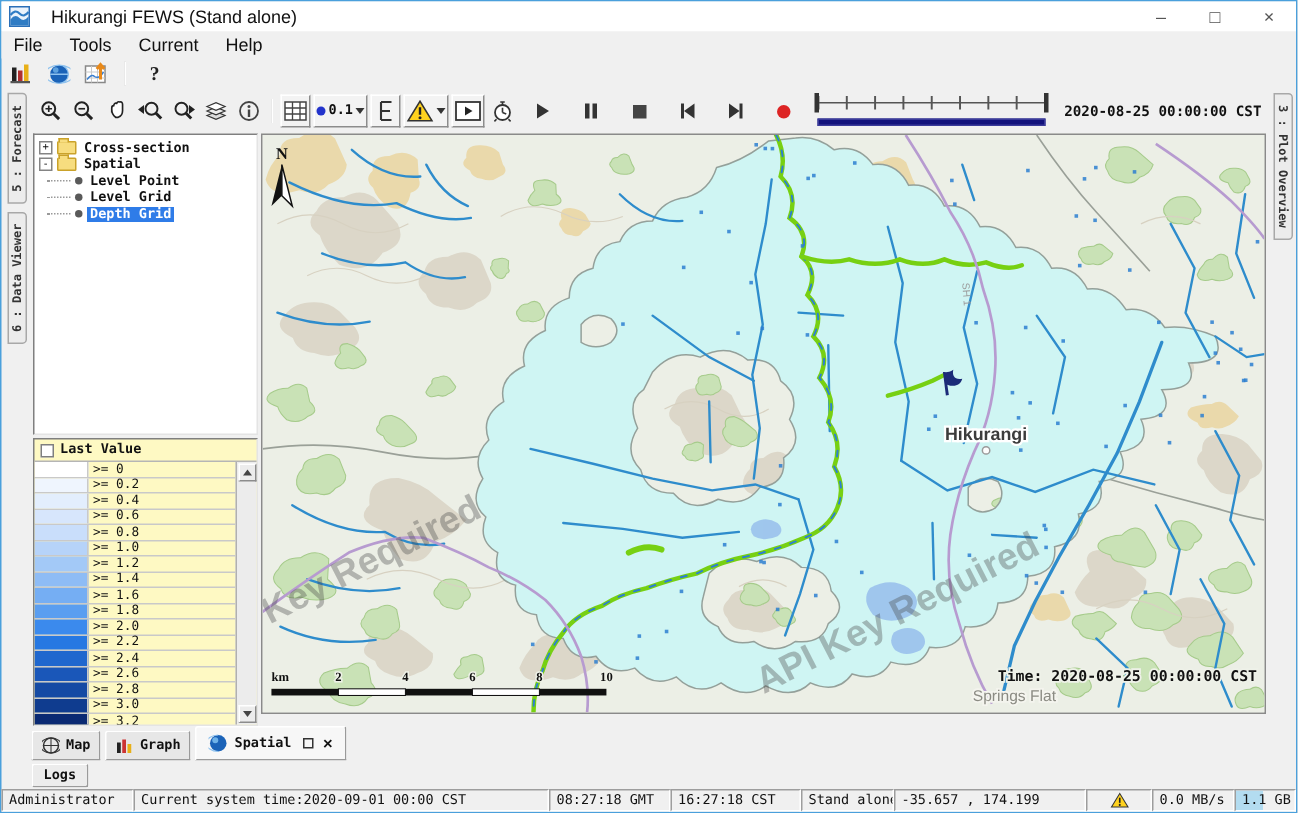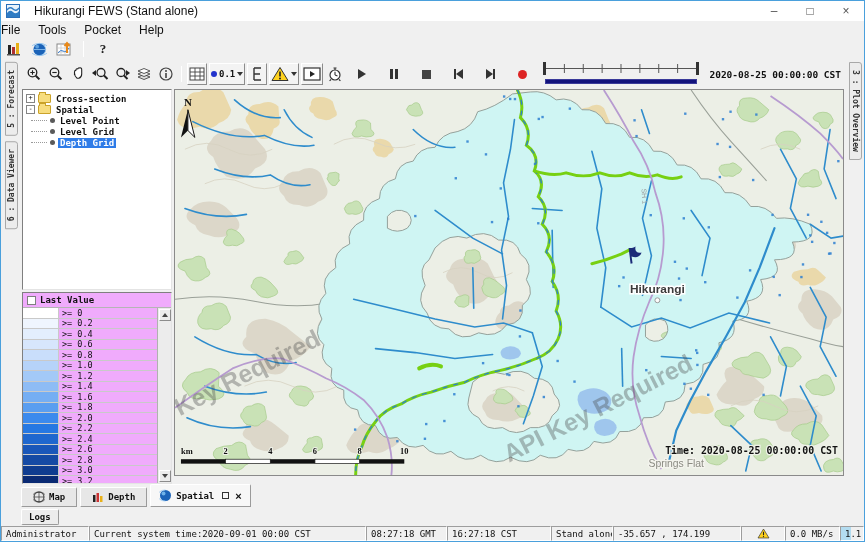--- a/index.html
+++ b/index.html
@@ -6,21 +6,21 @@
   *{box-sizing:border-box;}
   .window{width:865px;height:542px;border:1px solid #4aa0dc;background:#f0f0f0;
     display:flex;flex-direction:column;font-family:"Liberation Sans",sans-serif;position:relative;}
   
   .titlebar{height:20px;background:#ffffff;display:flex;align-items:center;padding-left:5px;gap:14px;flex:none;}
   .app-icon{width:14px;height:14px;flex:none;}
   .title{font-size:12px;color:#111;}
   .winctrl{margin-left:auto;display:flex;height:100%;}
   .wbtn{width:36px;height:100%;display:flex;align-items:center;justify-content:center;font-size:12px;color:#555;}
   
-  .menubar{height:18px;display:flex;align-items:center;padding-left:0;gap:18px;font-size:12px;color:#111;flex:none;background:#f0f0f0;}
+  .menubar{height:18px;display:flex;align-items:center;padding-left:8px;gap:18px;font-size:12px;color:#111;flex:none;background:#f0f0f0;}
   .menu-item{cursor:default;}
   
   .toolbar1{height:20px;display:flex;align-items:center;padding-left:4px;gap:7px;flex:none;}
   .t1icon{width:18px;height:18px;display:flex;align-items:center;justify-content:center;}
   .tsep{width:1px;height:16px;background:#b5b5b5;border-right:1px solid #fff;margin:0 3px;}
   .help-q{font:bold 13px "Liberation Serif",serif;color:#222;}
   
   .main{flex:1;display:flex;min-height:0;}
   .lstrip{width:20px;flex:none;display:flex;flex-direction:column;align-items:center;gap:5px;padding-top:3px;}
   .rstrip{width:18px;flex:none;display:flex;flex-direction:column;align-items:center;padding-top:3px;}
@@ -62,39 +62,39 @@
     padding:3px 2px;overflow:hidden;font:bold 9px "DejaVu Sans Mono",monospace;color:#111;}
   .trow{height:11px;display:flex;align-items:center;gap:3px;white-space:nowrap;}
   .texp{width:9px;height:9px;border:1px solid #848484;background:#fff;font:7px/7px "DejaVu Sans Mono",monospace;
     display:flex;align-items:center;justify-content:center;flex:none;margin-left:1px;}
   .tfolder{width:13px;height:9px;background:#f7dd7f;border:1px solid #caa22a;border-radius:1px;position:relative;flex:none;}
   .tfolder:before{content:"";position:absolute;top:-3px;left:0;width:5px;height:2px;background:#f7dd7f;border:1px solid #caa22a;border-bottom:none;}
   .tconn{width:16px;height:1px;border-bottom:1px dotted #9a9a9a;margin-left:6px;flex:none;}
   .tbullet{width:5px;height:5px;border-radius:50%;background:#5a5a5a;flex:none;}
   .tlabel{padding:0 2px;}
   .tlabel.sel{background:#2f7ce8;color:#fff;}
-  .legendbox{flex:1;margin-top:2px;background:#f0abfc;border:1px solid;border-color:#7f7f7f #e4e4e4 #e4e4e4 #7f7f7f;
+  .legendbox{flex:1;margin-top:2px;background:#fef9c3;border:1px solid;border-color:#7f7f7f #e4e4e4 #e4e4e4 #7f7f7f;
     display:flex;flex-direction:column;min-height:0;font:9px "DejaVu Sans Mono",monospace;color:#111;}
   .lg-head{height:15px;flex:none;display:flex;align-items:center;gap:4px;padding-left:4px;border-bottom:1px solid #b5b5b5;font-weight:bold;}
   .lg-check{width:9px;height:9px;border:1px solid #7f7f7f;background:#fff;flex:none;}
   .lg-body{flex:1;display:flex;min-height:0;}
   .lg-list{flex:1;overflow:hidden;}
   .lg-row{height:10.5px;display:flex;border-bottom:1px solid #c9c9c9;}
   .lg-swatch{width:36px;flex:none;border-right:1px solid #c9c9c9;}
   .lg-label{flex:1;display:flex;align-items:center;padding-left:3px;font-size:8.5px;}
   .lg-scroll{width:14px;flex:none;background:#ececec;border-left:1px solid #b0b0b0;display:flex;flex-direction:column;align-items:center;justify-content:space-between;padding:1px 0;}
   .sbtn{width:12px;height:12px;border:1px solid;border-color:#fff #8c8c8c #8c8c8c #fff;background:#ececec;display:flex;align-items:center;justify-content:center;}
   .arr-up{width:0;height:0;border-left:3px solid transparent;border-right:3px solid transparent;border-bottom:4px solid #444;}
   .arr-dn{width:0;height:0;border-left:3px solid transparent;border-right:3px solid transparent;border-top:4px solid #444;}
   .maparea{flex:1;position:relative;margin:0 2px 8px 2px;border:1px solid #8a8a8a;overflow:hidden;background:#ecefe6;}
   .maparea svg{display:block;width:100%;height:100%;}
   
   .bottomtabs{height:23px;flex:none;display:flex;align-items:flex-end;padding-left:20px;gap:3px;}
   .btab{display:flex;align-items:center;gap:4px;font:bold 9px "DejaVu Sans Mono",monospace;color:#111;
-    padding:3px 11px;background:#e7e7e7;border:1px solid;border-color:#fff #9a9a9a #9a9a9a #fff;border-radius:2px 2px 0 0;}
+    padding:3px 6px;background:#e7e7e7;border:1px solid;border-color:#fff #9a9a9a #9a9a9a #fff;border-radius:2px 2px 0 0;}
   .btab.active{background:#f7f7f7;padding:4px 8px;}
   .tab-x{font:bold 11px "Liberation Sans",sans-serif;margin-left:2px;color:#111;}
   .tab-restore{width:7px;height:7px;border:1.5px solid #333;margin-left:4px;}
   .logsrow{height:19px;flex:none;display:flex;align-items:center;padding-left:20px;}
   .logsbtn{font:bold 9px "DejaVu Sans Mono",monospace;color:#111;padding:2px 7px;background:#ececec;
     border:1px solid;border-color:#fff #9a9a9a #9a9a9a #fff;border-radius:2px;}
   .statusbar{height:15px;flex:none;display:flex;background:#f0f0f0;}
   .scell{border:1px solid;border-color:#9d9d9d #fff #fff #9d9d9d;font:9px "DejaVu Sans Mono",monospace;color:#111;
     display:flex;align-items:center;padding:0 4px;white-space:nowrap;overflow:hidden;}
   .memcell{position:relative;}
@@ -118,21 +118,21 @@
       <span class="wbtn">–</span>
       <span class="wbtn">□</span>
       <span class="wbtn">×</span>
     </div>
   </div>
 
   <div class="menubar">
 
   <span class="menu-item">File</span>
       <span class="menu-item">Tools</span>
-      <span class="menu-item">Pocket</span>
+      <span class="menu-item">Current</span>
       <span class="menu-item">Help</span>
     </div>
 
   <div class="toolbar1">
     <span class="t1icon">
       <svg viewBox="0 0 16 16" width="16" height="16">
         <rect x="2" y="4" width="3" height="10" fill="#222"></rect>
         <rect x="6" y="6" width="3" height="8" fill="#b03030"></rect>
         <rect x="10" y="2" width="3" height="12" fill="#e8b018"></rect>
         <rect x="1" y="13" width="13" height="1.5" fill="#555"></rect>
@@ -664,21 +664,21 @@
           <path d="M1,6 h10 M6,1 v10 M6,1 a7,5 0 0 0 0,10 M6,1 a7,5 0 0 1 0,10" fill="none" stroke="#333" stroke-width="0.7"></path>
         </svg>
       <span>Map</span>
     </span>
     <span class="btab">
       <svg width="12" height="12" viewBox="0 0 12 12">
           <rect x="1" y="4" width="2.5" height="7" fill="#222"></rect>
           <rect x="4.5" y="2" width="2.5" height="9" fill="#c33"></rect>
           <rect x="8" y="5" width="2.5" height="6" fill="#e8b018"></rect>
         </svg>
-      <span>Depth</span>
+      <span>Graph</span>
     </span>
     <span class="btab active">
       <svg width="13" height="13" viewBox="0 0 13 13">
           <circle cx="6.5" cy="6.5" r="5.5" fill="#1b63b8"></circle>
           <circle cx="4.5" cy="4.5" r="2" fill="#6fb2e8"></circle>
           <path d="M6.5,1 a8,5.5 0 0 0 0,11" fill="none" stroke="#8fc2ee" stroke-width="0.8"></path>
         </svg>
       <span>Spatial</span>
       <span class="tab-restore"></span>
       <span class="tab-x">×</span>
@@ -686,21 +686,21 @@
   </div>
 
   <div class="logsrow">
     <span class="logsbtn">Logs</span>
   </div>
 
   <div class="statusbar">
     <span class="scell" style="width:88px">Administrator</span>
     <span class="scell" style="width:277px">Current system time:2020-09-01 00:00 CST</span>
     <span class="scell" style="width:81px">08:27:18 GMT</span>
-    <span class="scell" style="width:104px">16:27:18 CST</span>
+    <span class="scell" style="width:87px">16:27:18 CST</span>
     <span class="scell" style="width:62px">Stand alone</span>
     <span class="scell" style="width:128px">-35.657 , 174.199</span>
     <span class="scell" style="width:44px">
       <svg class="statuswarn" width="13" height="11" viewBox="0 0 18 16">
           <path d="M9,1.5 L17,14.5 H1 Z" fill="#ffd21e" stroke="#333" stroke-width="1"></path>
           <rect x="8.2" y="5.5" width="1.6" height="5" fill="#222"></rect>
           <circle cx="9" cy="12.5" r="1" fill="#222"></circle>
         </svg>
     </span>
     <span class="scell" style="width:55px">0.0 MB/s</span>

